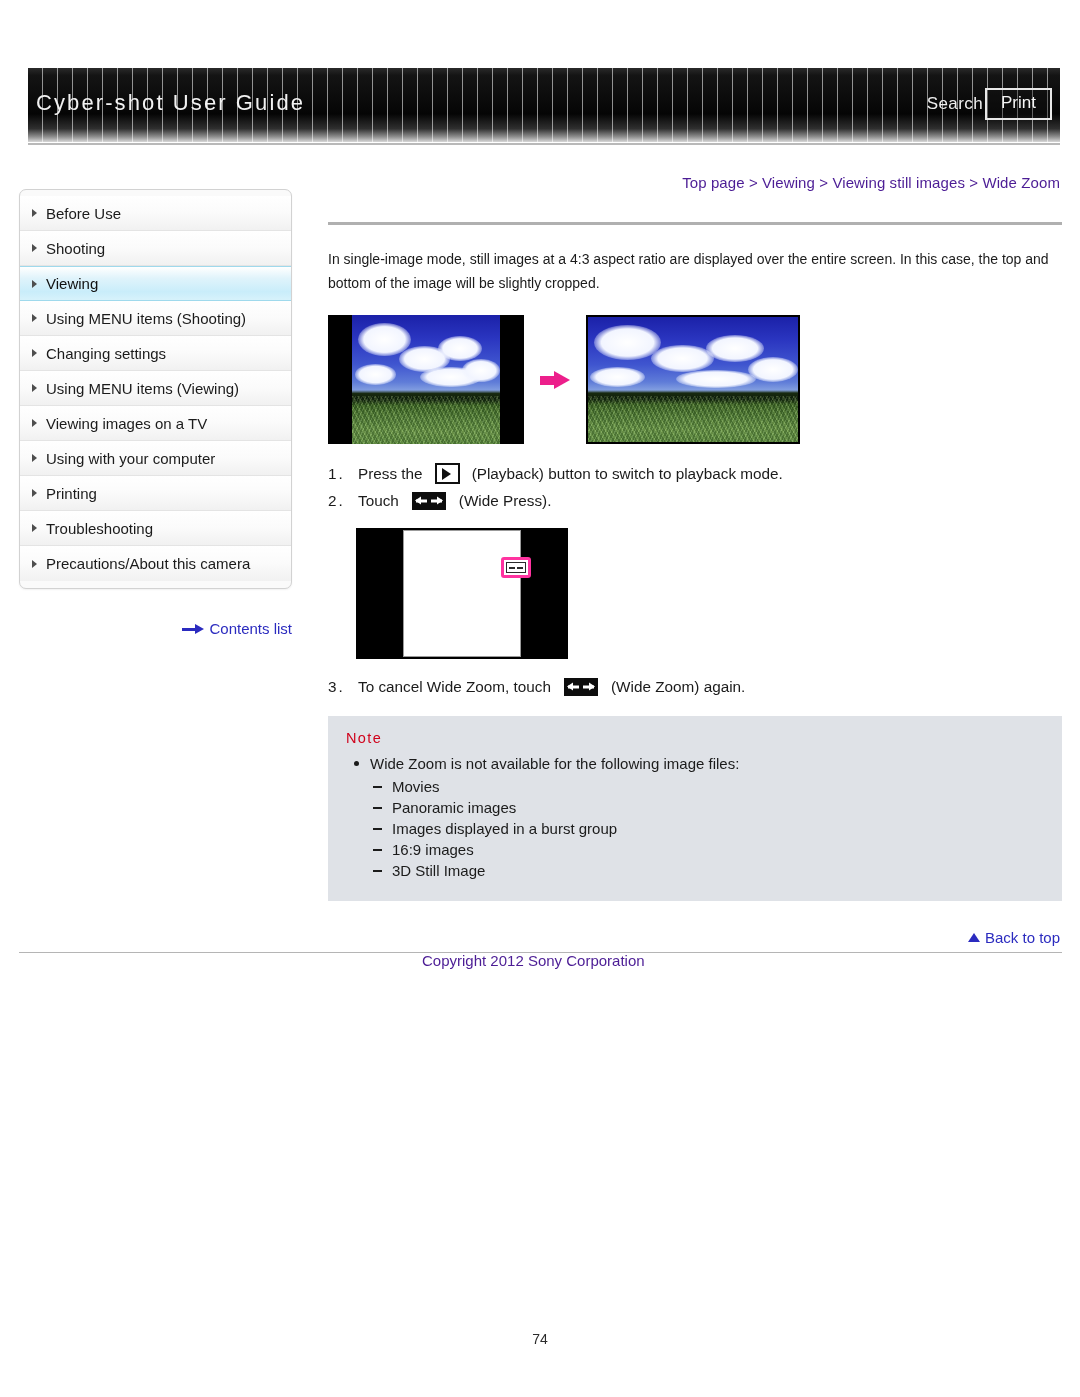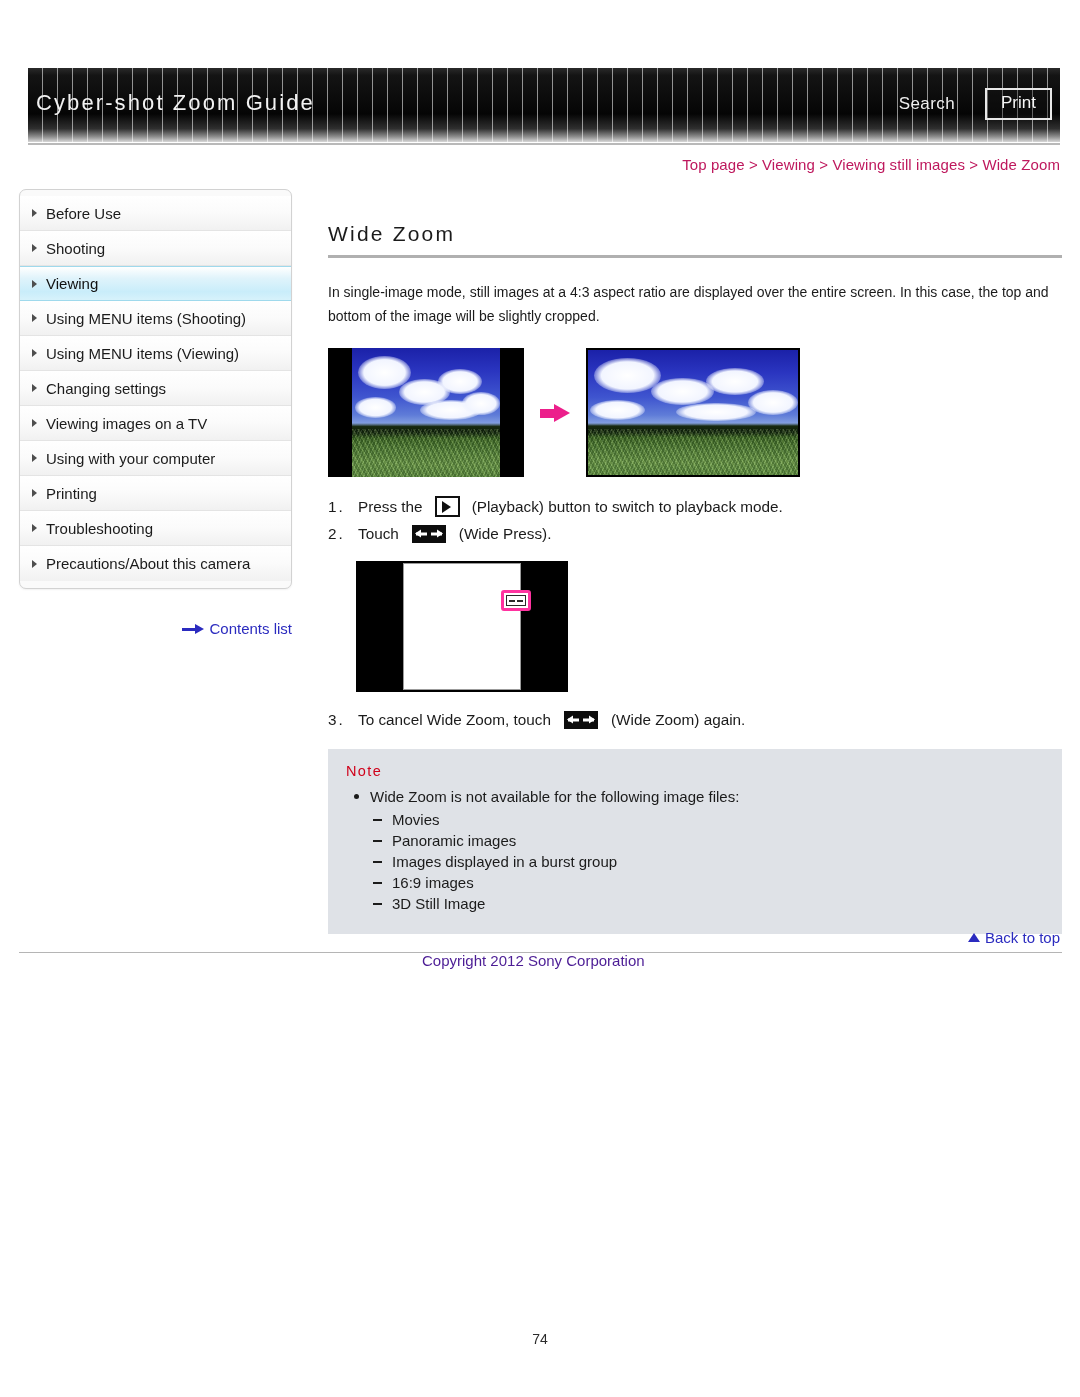--- a/index.html
+++ b/index.html
@@ -62,44 +62,44 @@
     letter-spacing: 2.1px;
     font-weight: 400;
     white-space: nowrap;
   }
   .header-actions {
     position: absolute;
     right: 8px;
     top: 20px;
     display: flex;
     align-items: center;
-    gap: 30px;
+    gap: 2px;
   }
   .search-link {
     color: #f0f0f0;
     font-size: 17px;
     letter-spacing: 0.4px;
     white-space: nowrap;
   }
   .print-button {
     color: #f5f5f5;
     font-size: 17px;
     border: 2px solid #e8e8e8;
     padding: 3px 14px 5px 14px;
     background: rgba(20,20,20,0.35);
     white-space: nowrap;
   }
 
   
   .breadcrumb {
     position: absolute;
     right: 20px;
-    top: 156px;
+    top: 174px;
     font-size: 15px;
-    color: #be185d;
+    color: #4c1d95;
     letter-spacing: 0.1px;
     white-space: nowrap;
   }
 
   
   .sidebar {
     position: absolute;
     left: 19px;
     top: 189px;
     width: 273px;
@@ -540,21 +540,21 @@
     text-align: center;
     font-size: 14px;
     color: #2b2b2b;
   }
 </style>
 </head>
 <body>
 
 <div class="header-wrap">
   <div class="header-bar">
-    <div class="brand-title">Cyber-shot Zoom Guide</div>
+    <div class="brand-title">Cyber-shot User Guide</div>
     <div class="header-actions">
       <span class="search-link">Search</span>
       <span class="print-button">Print</span>
     </div>
   </div>
   <div class="header-underline"></div>
 </div>
 
 <div class="breadcrumb">Top page &gt; Viewing &gt; Viewing still images &gt; Wide Zoom</div>
 
@@ -570,25 +570,25 @@
   <div class="nav-item active">
     <span class="nav-arrow"></span>
     <span>Viewing</span>
   </div>
   <div class="nav-item">
     <span class="nav-arrow"></span>
     <span>Using MENU items (Shooting)</span>
   </div>
   <div class="nav-item">
     <span class="nav-arrow"></span>
+    <span>Changing settings</span>
+  </div>
+  <div class="nav-item">
+    <span class="nav-arrow"></span>
     <span>Using MENU items (Viewing)</span>
-  </div>
-  <div class="nav-item">
-    <span class="nav-arrow"></span>
-    <span>Changing settings</span>
   </div>
   <div class="nav-item">
     <span class="nav-arrow"></span>
     <span>Viewing images on a TV</span>
   </div>
   <div class="nav-item">
     <span class="nav-arrow"></span>
     <span>Using with your computer</span>
   </div>
   <div class="nav-item">
@@ -605,21 +605,20 @@
   </div>
 </nav>
 
 <div class="contents-row">
   <span class="arrow-right-icon"></span>
   <span class="contents-link">Contents list</span>
 </div>
 
 <main class="content">
 
-  <h1 class="page-title">Wide Zoom</h1>
   <div class="title-rule"></div>
 
   <p class="intro-text">In single-image mode, still images at a 4:3 aspect ratio are displayed over the entire screen. In this case, the top and bottom of the image will be slightly cropped.</p>
 
   <div class="figure-row">
     <div class="shot-43">
       <div class="inner">
         <div class="scene">
           <div class="cloud" style="left:4%;top:6%;width:36%;height:26%;"></div>
           <div class="cloud" style="left:32%;top:24%;width:34%;height:20%;"></div>

